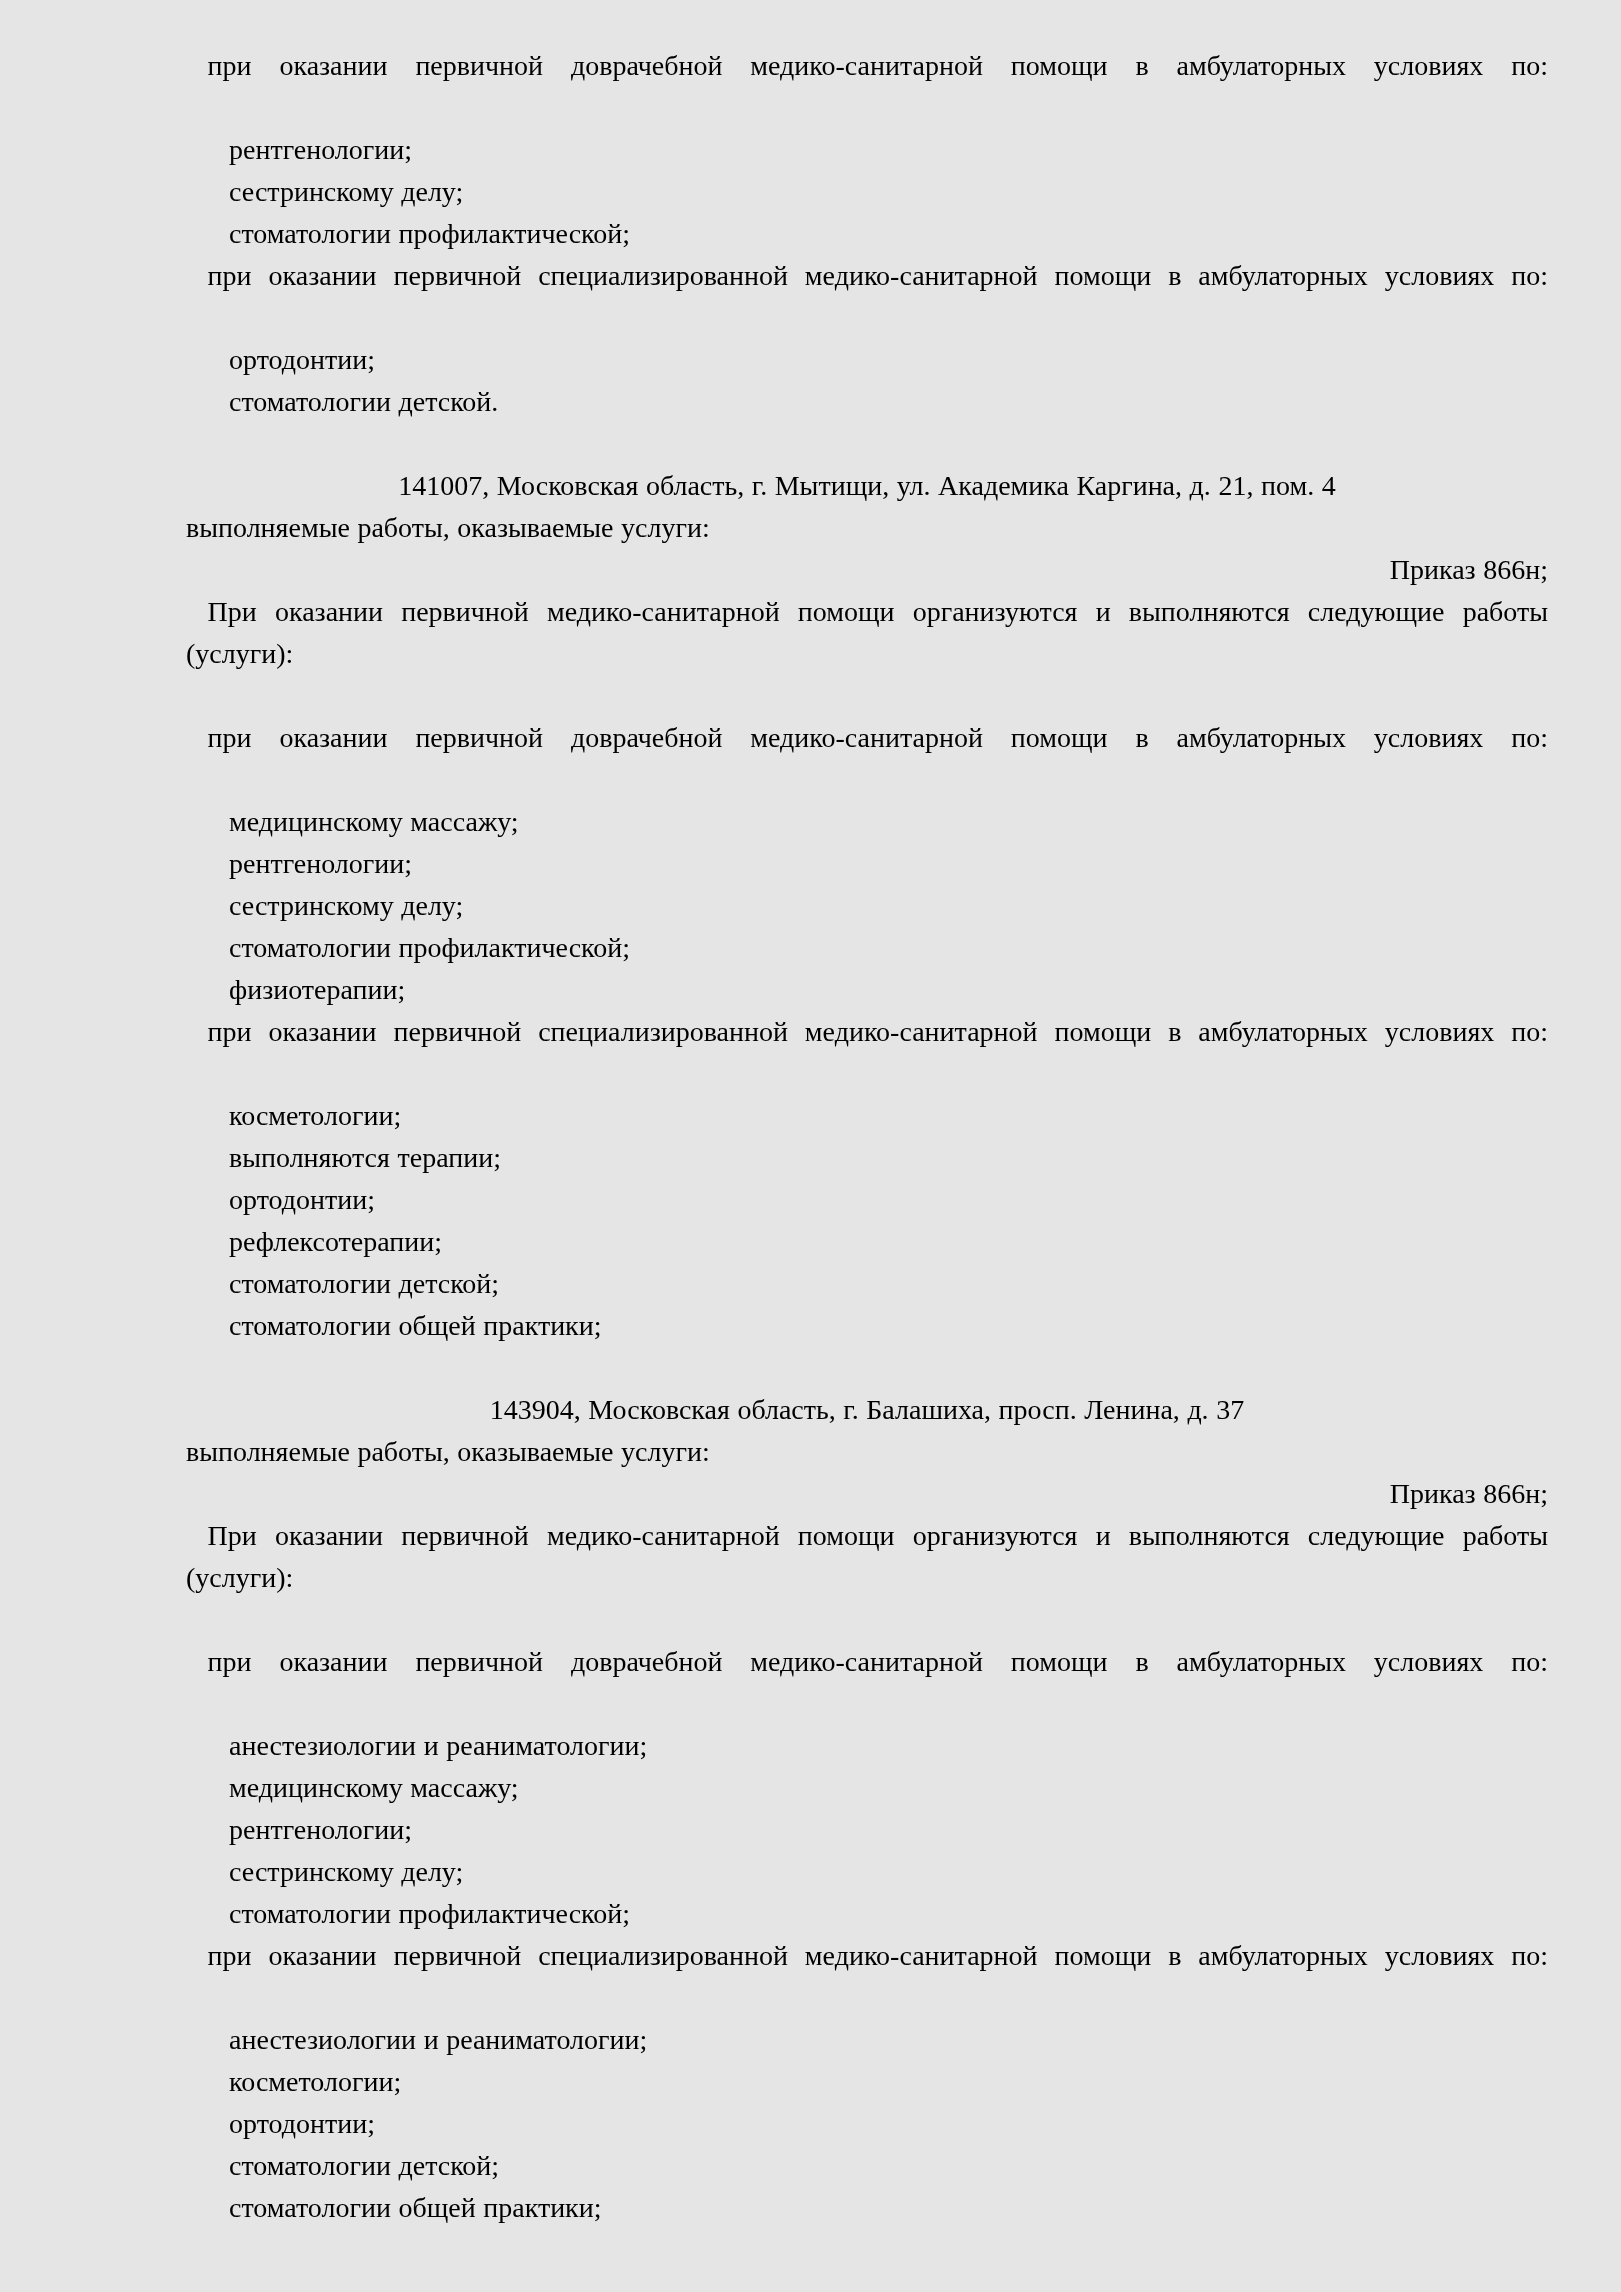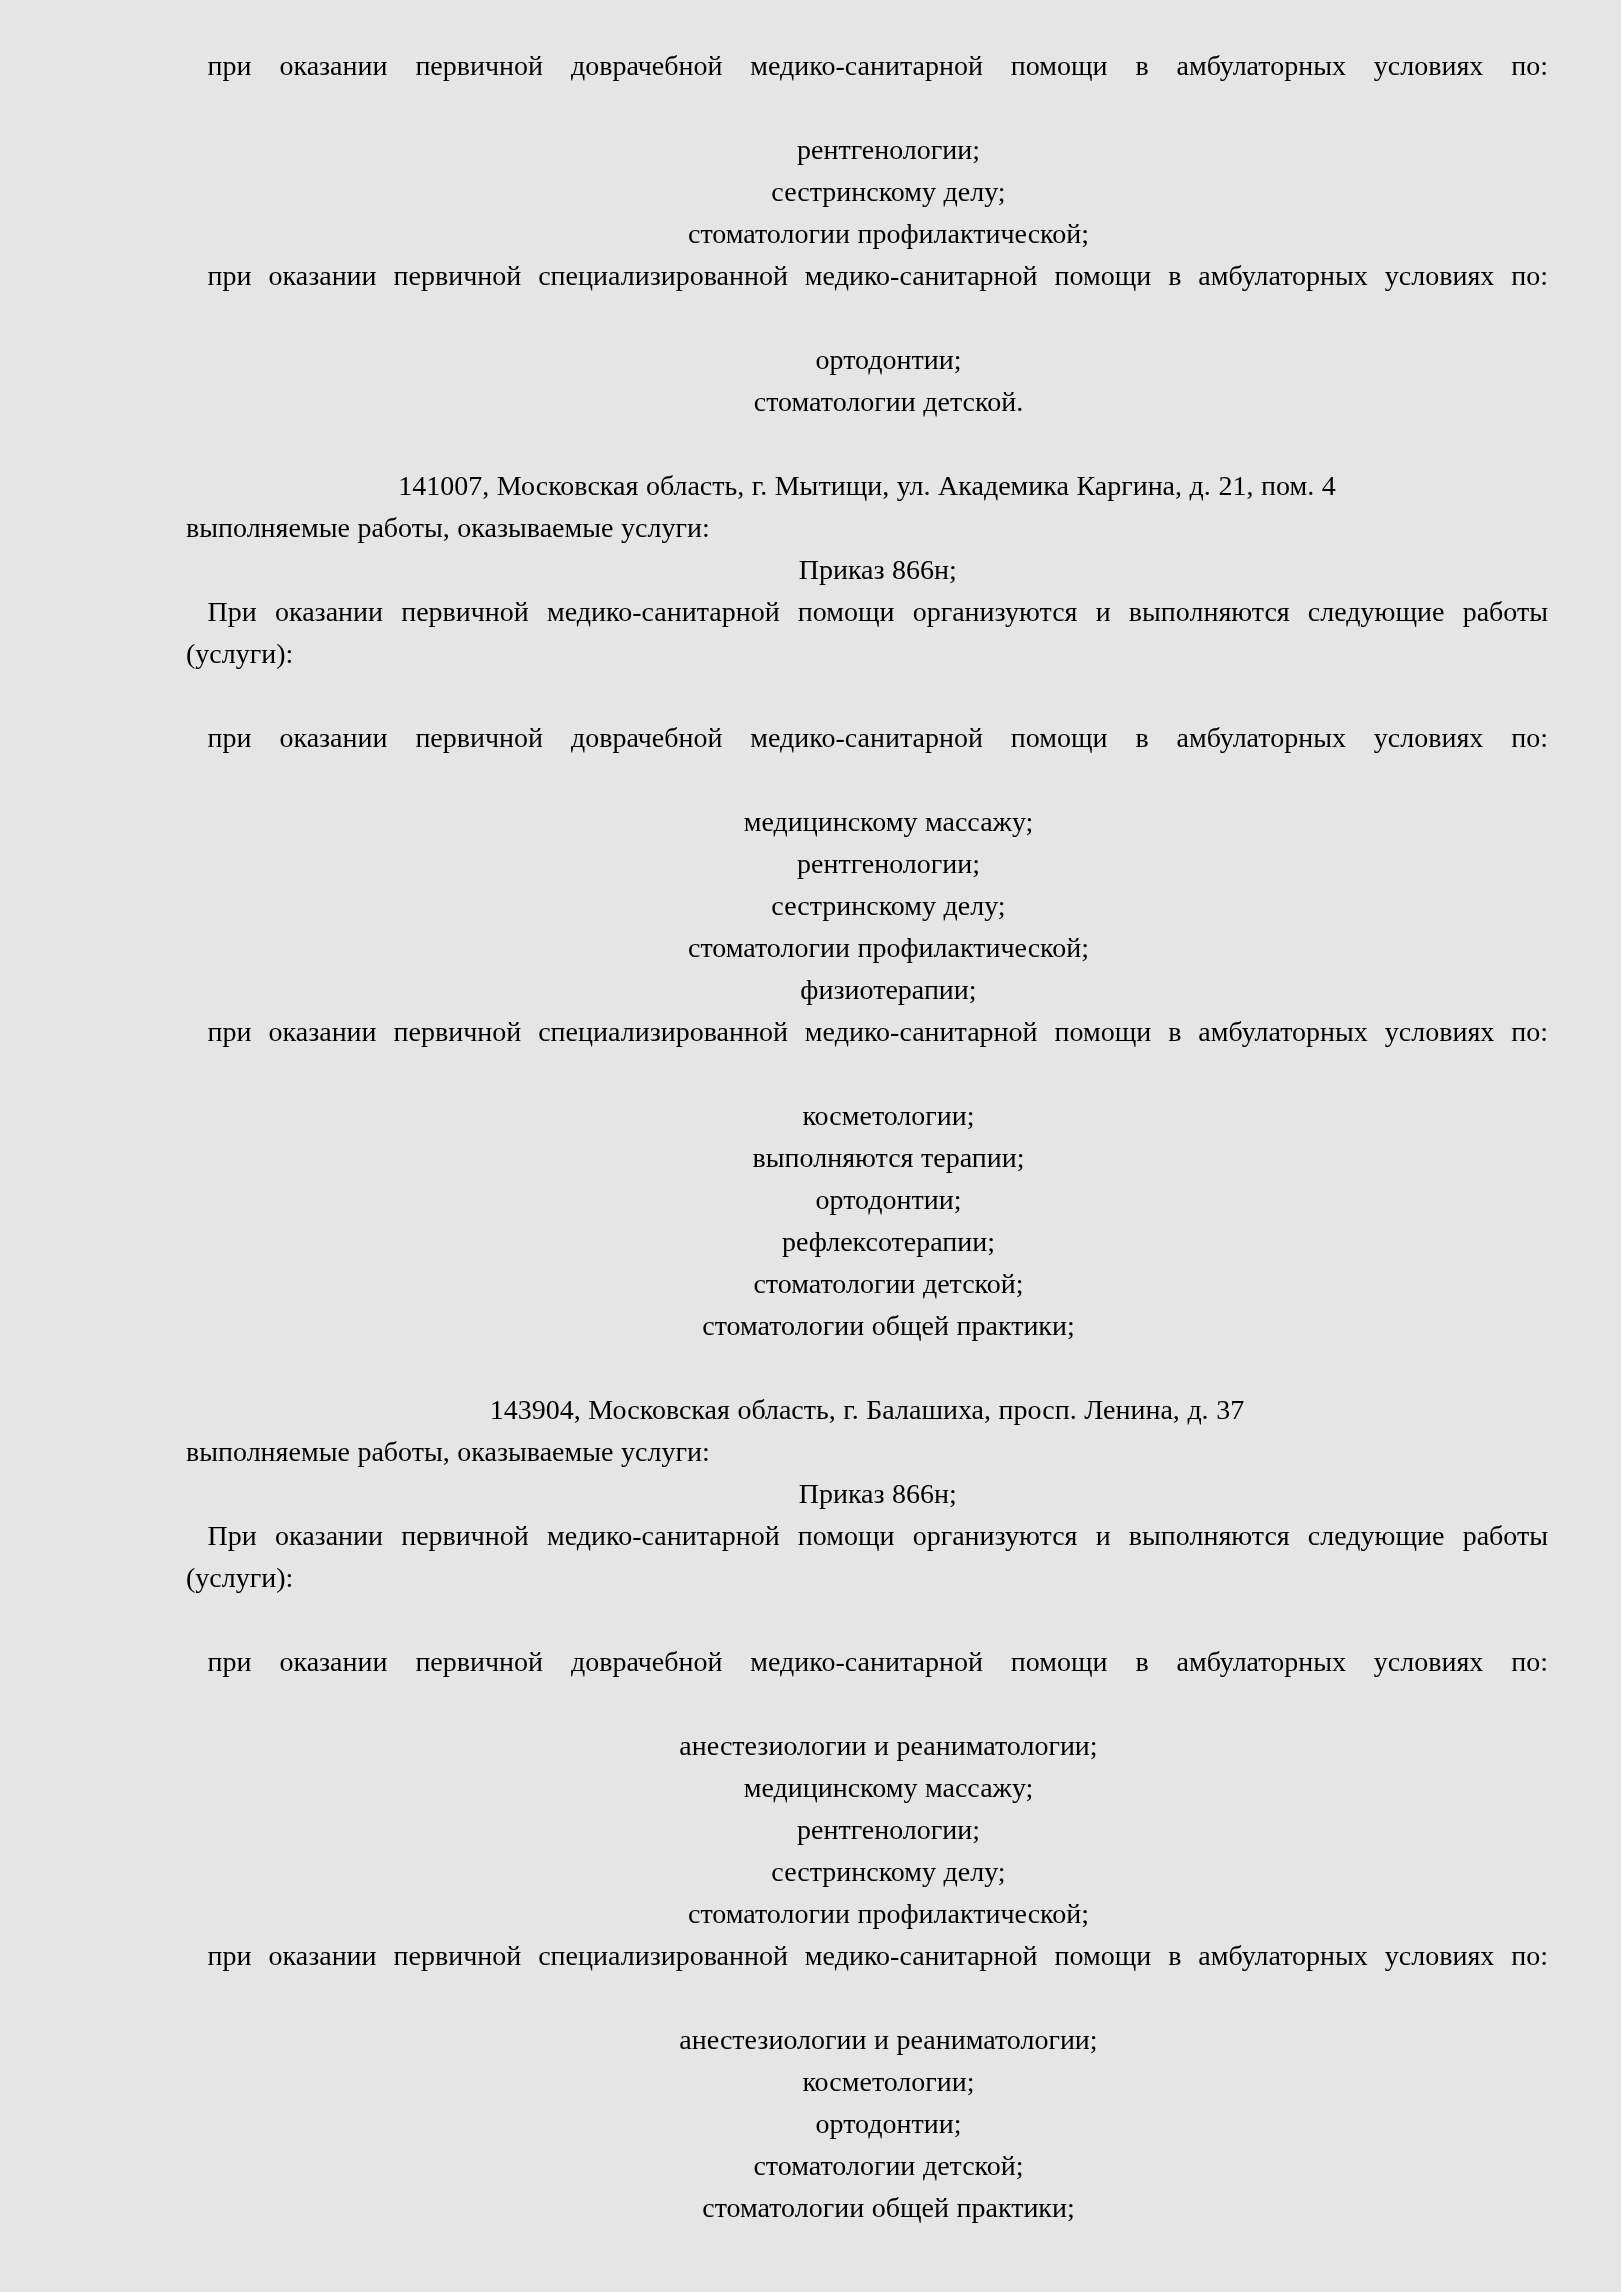--- a/index.html
+++ b/index.html
@@ -55,28 +55,28 @@
   }
 
   
   .p-flush {
     text-align: left;
     text-indent: 0;
   }
 
   
   .p-ind1 {
-    text-align: center;
+    text-align: right;
     text-indent: 0;
     padding-left: 21.6px;
   }
 
   
   .p-item {
-    text-align: center;
+    text-align: left;
     text-indent: 0;
     padding-left: 43px;
   }
 
   
   .p-addr {
     text-align: center;
     text-indent: 0;
   }
 

